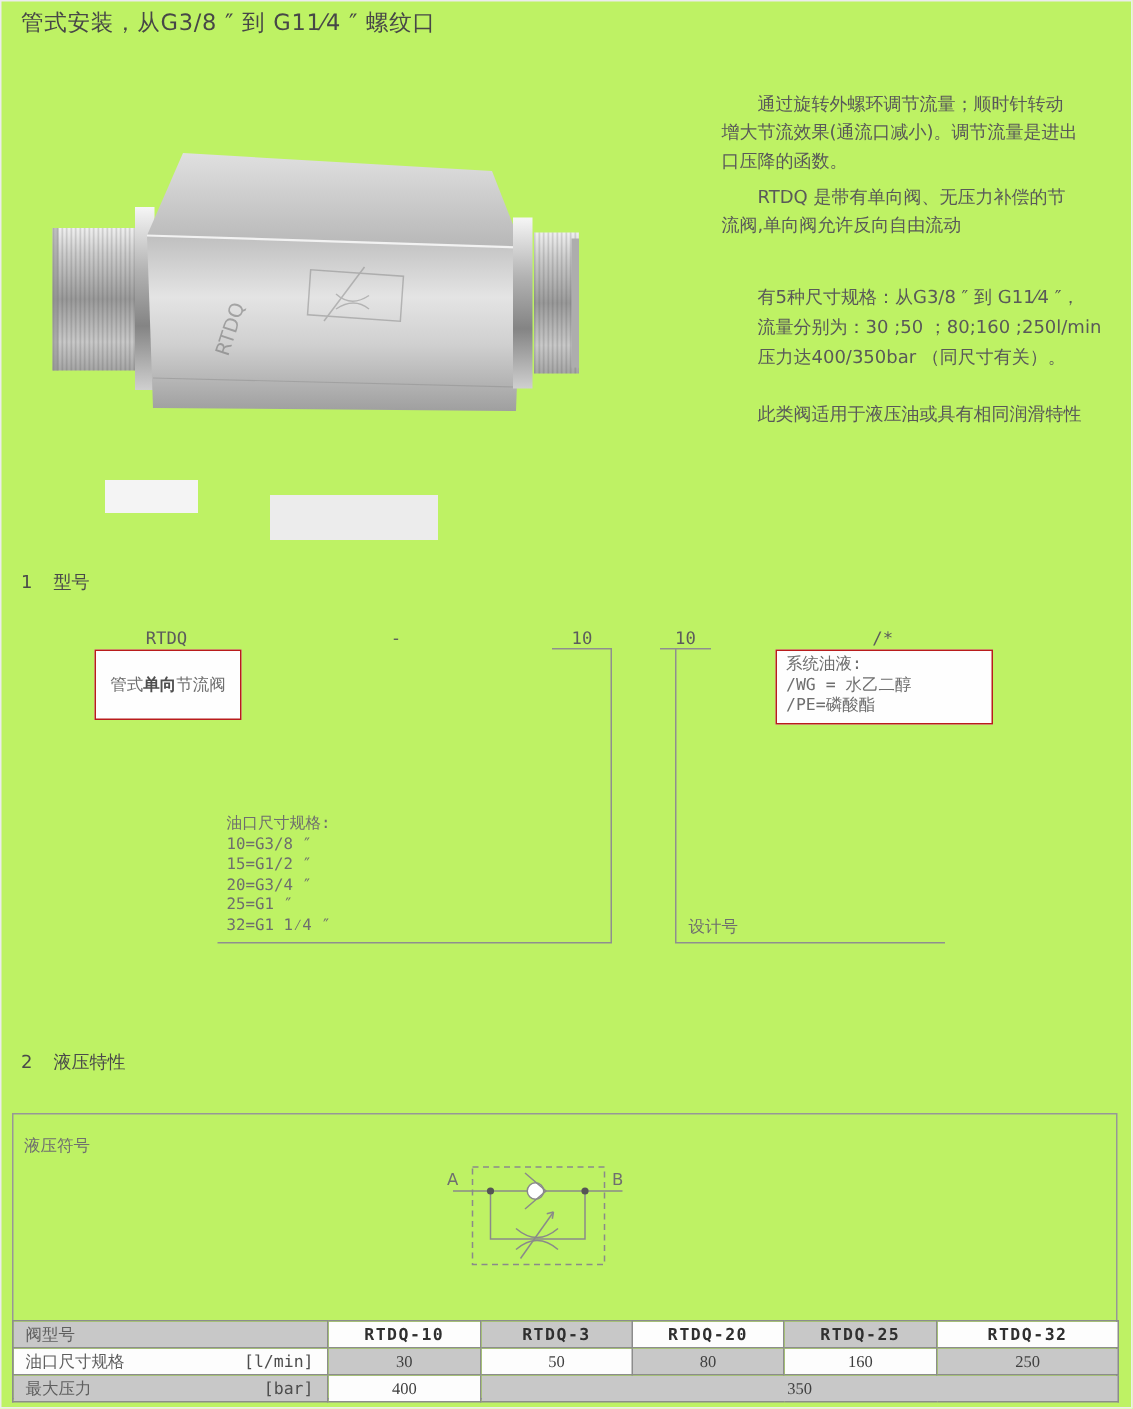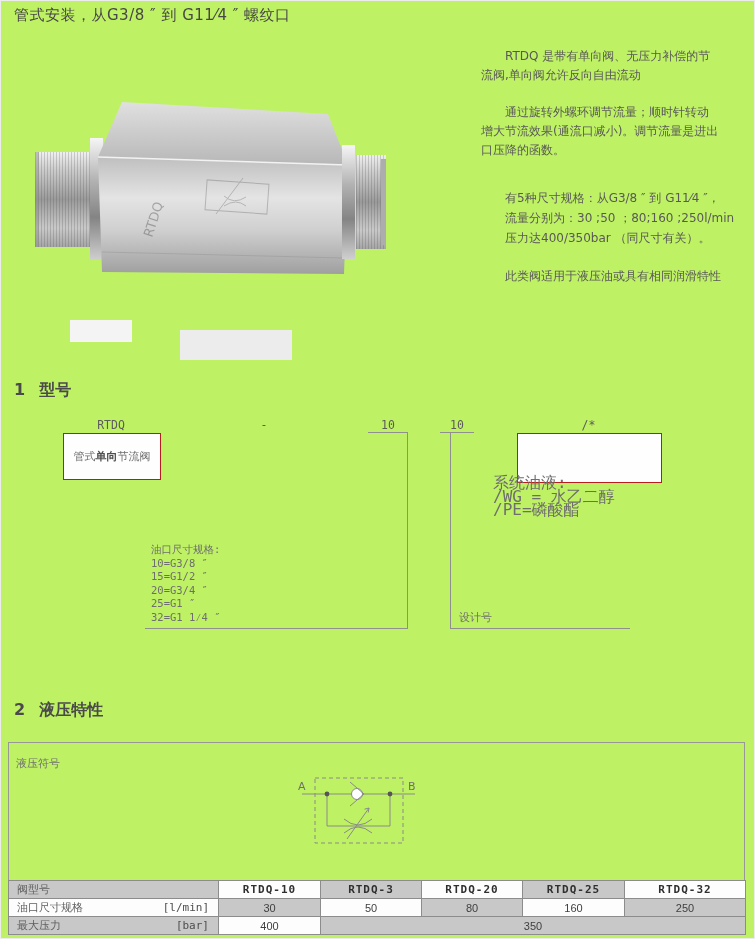--- a/index.html
+++ b/index.html
@@ -17,54 +17,54 @@
   .intro{left:481px;top:42px;width:266px;font-size:12px;line-height:19px;color:#595959;}
   .intro .para{margin:0;}
   .intro .p1{margin-top:5px;}
   .intro .p2{margin-top:18px;}
   .intro .p3{margin-top:28px;line-height:20px;}
   .intro .p4{margin-top:19px;}
   .line{white-space:nowrap;}
   .ind{padding-left:24px;}
   .ind-all .line{padding-left:24px;}
 
-  .section-h{font-size:16px;color:#4a4a4a;font-weight:bold;}
+  .section-h{font-size:12px;color:#4a4a4a;}
   .section-h .num{display:inline-block;margin-right:14px;}
   .h-model{left:14px;top:380px;}
   .h-hyd{left:14px;top:700px;}
 
   
   .code-part{top:418px;text-align:center;font-size:11.5px;color:#5c5c5c;}
   .u-line{border-top:1px solid #8f8f8f;height:0;}
   .v-line{border-left:1px solid #8f8f8f;width:0;}
   .dia-box{border:1px solid #b91c1c;background:#fefefe;}
   .name-box{left:63px;top:433px;width:96px;height:45px;line-height:45px;text-align:center;
             font-size:11px;color:#6e6e6e;}
   .name-box b{color:#4f4f4f;}
   .fluid-box{left:517px;top:433px;width:143px;height:48px;}
-  .fluid-text{left:493px;top:436px;font-size:16px;line-height:13.5px;color:#6e6e6e;margin-top:40px;}
+  .fluid-text{left:524px;top:436px;font-size:11px;line-height:13.5px;color:#6e6e6e;}
   .port-text{left:151px;top:543px;font-size:10.5px;line-height:13.5px;color:#6e6e6e;}
   .design-label{left:459px;top:610px;font-size:11px;color:#6e6e6e;}
 
   
   .hyd-box{left:8px;top:742px;width:737px;height:191px;border:1px solid #979797;box-sizing:border-box;}
   .sym-label{left:16px;top:756px;font-size:11px;color:#6f6f6f;}
 
   
   table.spec{position:absolute;left:8px;top:880px;width:737px;border-collapse:collapse;table-layout:fixed;}
   table.spec td{border:1px solid #8c8c8c;height:17px;padding:0;font-size:11px;
                 text-align:center;vertical-align:middle;overflow:hidden;white-space:nowrap;}
   td.g{background:#c8c8c8;}
   td.w{background:#fdfdfd;}
   td.lab{text-align:left;}
   .lab-in{display:flex;justify-content:space-between;align-items:center;padding:0 9px 0 8px;color:#5f5f5f;}
   .unit{font-family:"DejaVu Sans Mono","Liberation Mono",monospace;color:#4d4d4d;font-size:11px;}
   td.mod{font-family:"DejaVu Sans Mono","Liberation Mono",monospace;font-weight:bold;
          color:#2f2f2f;letter-spacing:1px;font-size:11px;}
-  td.val{font-family:Liberation Sans, sans-serif;color:#3f3f3f;font-size:11px;}
+  td.val{font-family:Liberation Serif, serif;color:#3f3f3f;font-size:11px;}
 
   svg text{font-family:"DejaVu Sans",sans-serif;}
 </style>
 </head>
 <body>
 
 <div class="page">
 
   <div class="abs doc-title">管式安装，从G3/8 ″ 到 G11⁄4 ″ 螺纹口</div>
 
@@ -125,28 +125,28 @@
 
     <g>
       <rect x="332" y="83" width="13" height="114" fill="url(#gFlange)"></rect>
       <rect x="346" y="93" width="30" height="94" fill="url(#gCap)"></rect>
       <rect x="346" y="93" width="30" height="94" fill="url(#knurl)"></rect>
       <rect x="371" y="97" width="5" height="86" fill="#adadad"></rect>
     </g>
   </svg>
 
   <div class="abs intro">
-    <div class="para p1">
-      <div class="line ind">RTDQ 是带有单向阀、无压力补偿的节</div>
-      <div class="line">流阀,单向阀允许反向自由流动</div>
-    </div>
     <div class="para p2">
       <div class="line ind">通过旋转外螺环调节流量；顺时针转动</div>
       <div class="line">增大节流效果(通流口减小)。调节流量是进出</div>
       <div class="line">口压降的函数。</div>
+    </div>
+    <div class="para p1">
+      <div class="line ind">RTDQ 是带有单向阀、无压力补偿的节</div>
+      <div class="line">流阀,单向阀允许反向自由流动</div>
     </div>
     <div class="para p3 ind-all">
       <div class="line">有5种尺寸规格：从G3/8 ″ 到 G11⁄4 ″，</div>
       <div class="line">流量分别为：30 ;50 ；80;160 ;250l/min</div>
       <div class="line">压力达400/350bar （同尺寸有关）。</div>
     </div>
     <div class="para p4">
       <div class="line ind">此类阀适用于液压油或具有相同润滑特性</div>
     </div>
   </div>

